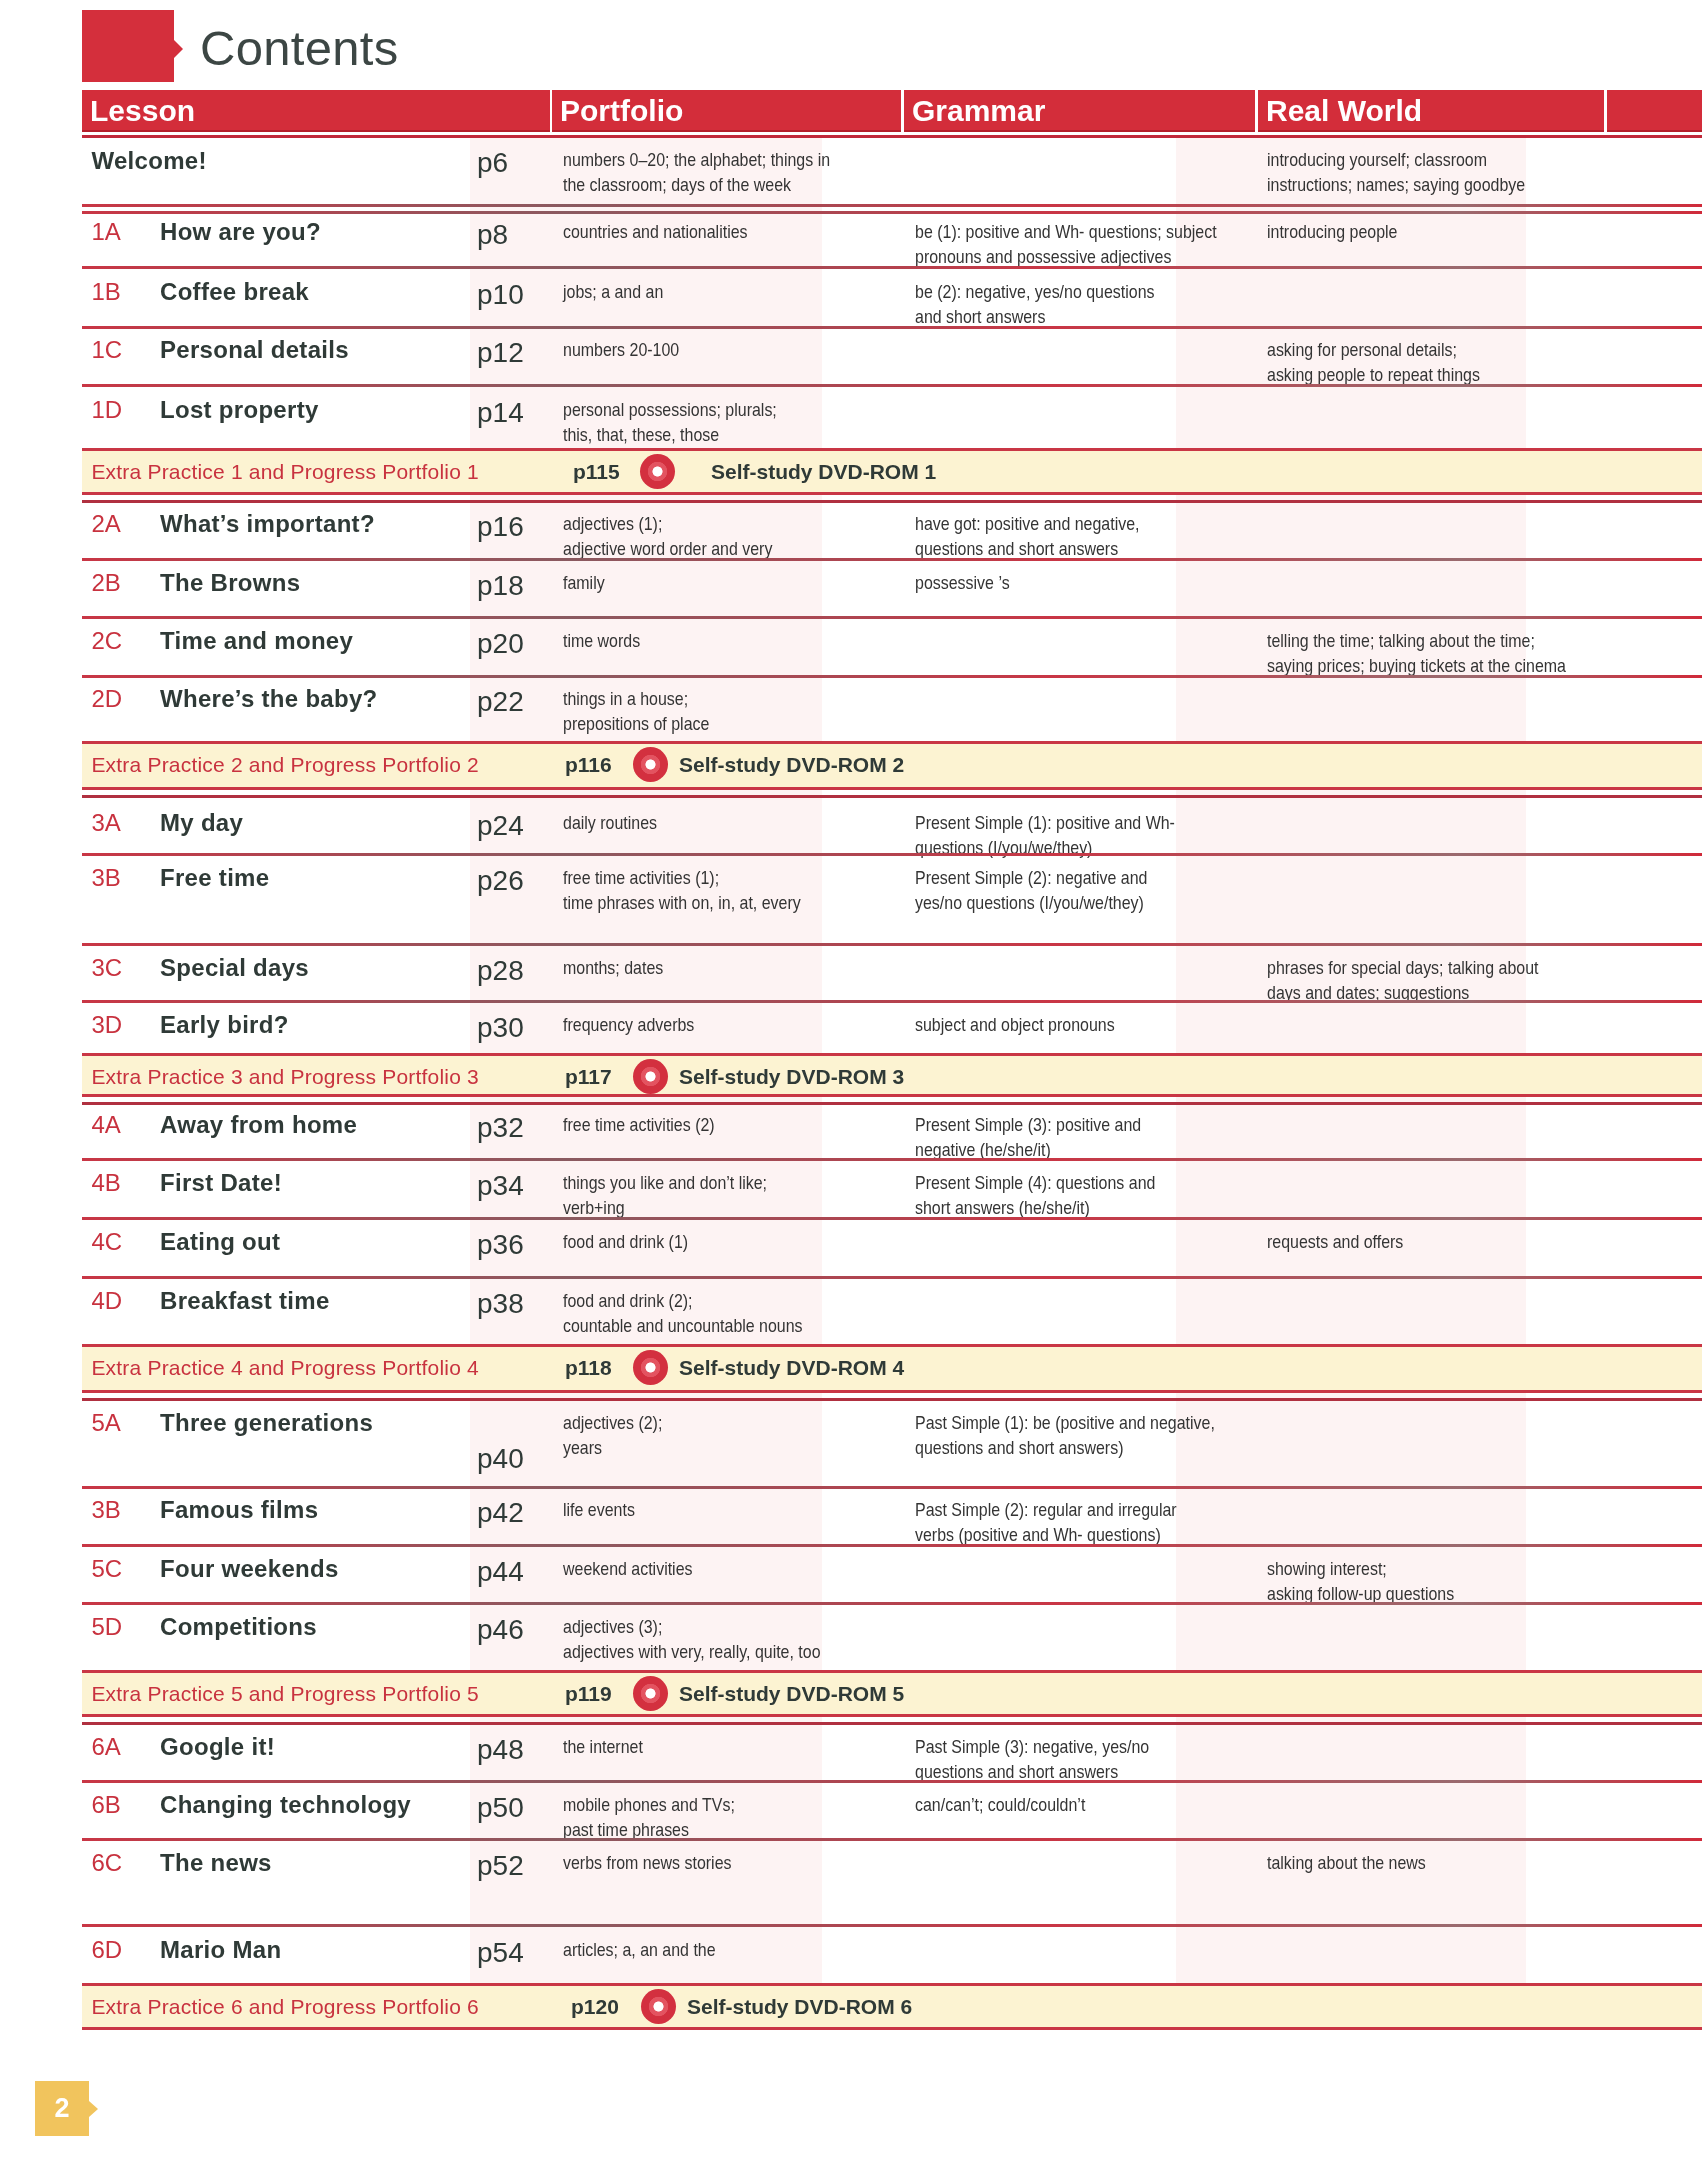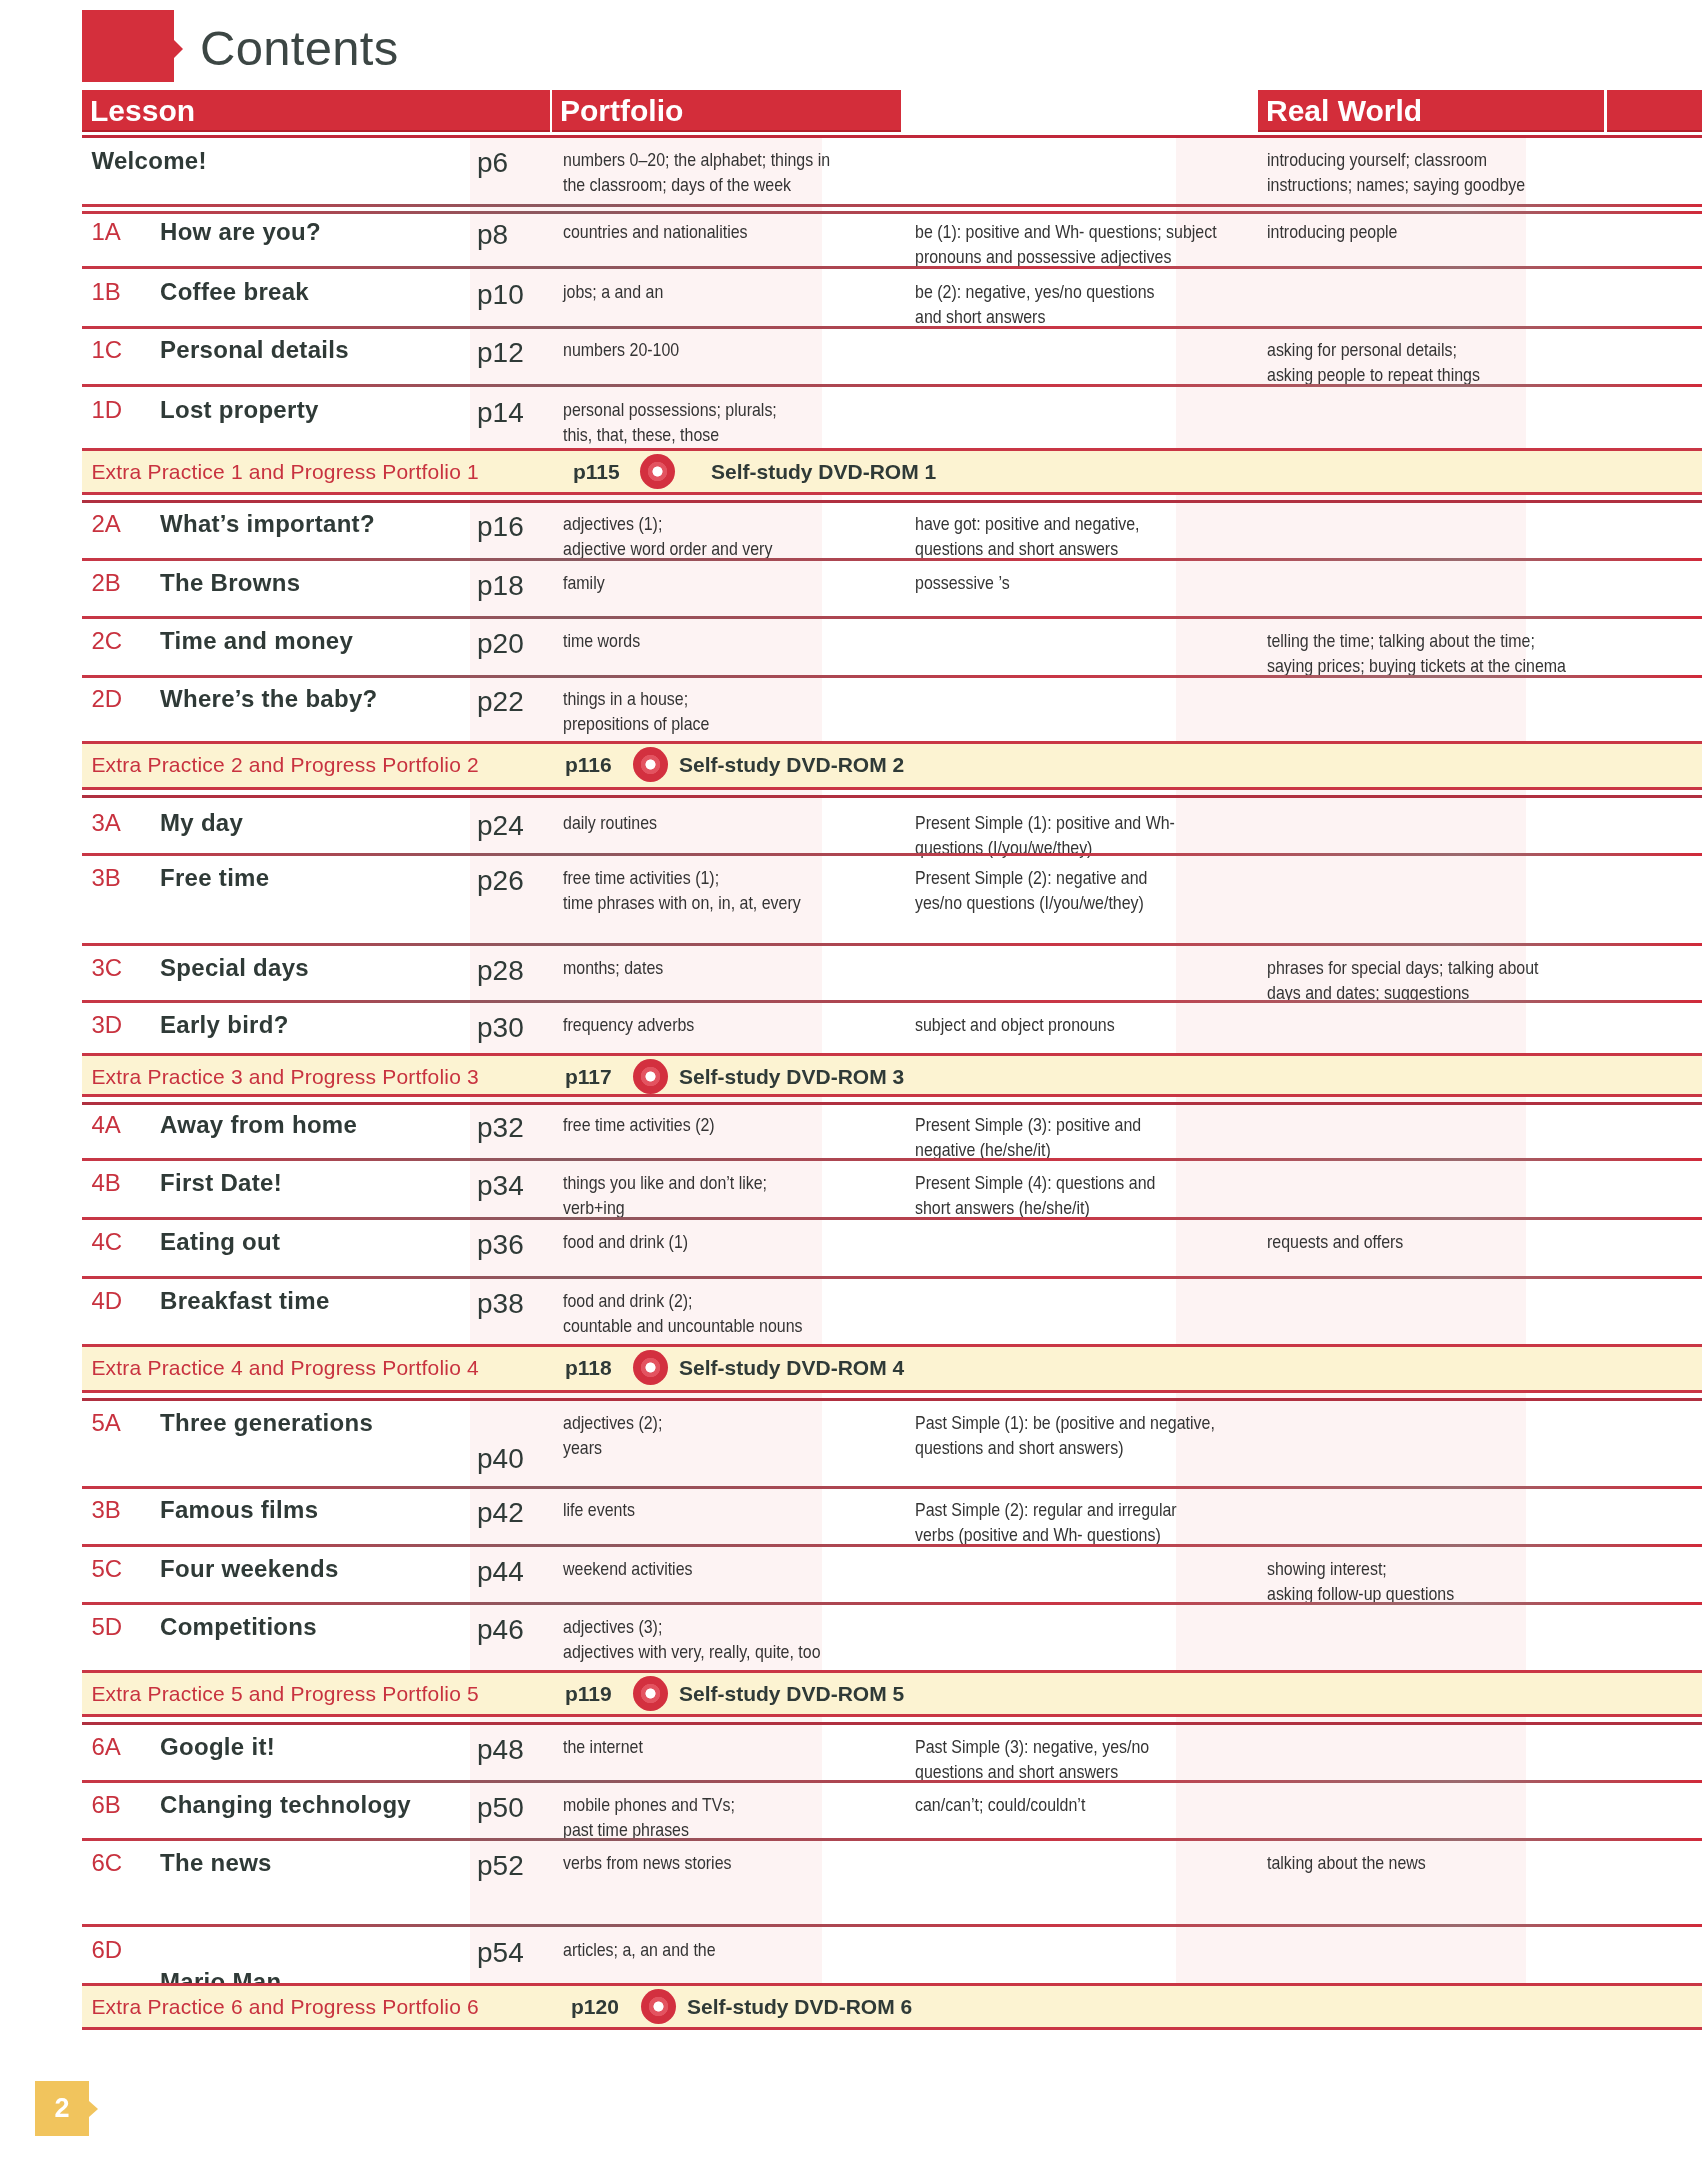--- a/index.html
+++ b/index.html
@@ -39,20 +39,21 @@
 
 <div class="title-block"></div>
 <div class="page-title">Contents</div>
 
 <div class="col-tint-v"></div>
 <div class="col-tint-r"></div>
 
 <div class="header">
   <div class="hcell" style="left:0;width:468px;">Lesson</div>
   <div class="hcell" style="left:470px;width:349px;">Portfolio</div>
+  <div class="hcell" style="left:822px;width:351px;">Grammar</div>
   <div class="hcell" style="left:1176px;width:346px;">Real World</div>
   <div class="hcell" style="left:1525px;width:95px;"></div>
 </div>
 <div class="hline" style="top:135px;"></div>
 
 <div id="rows">
     <div class="row" style="top:138px;height:69px;">
       <div class="welcome" style="top:9.4px;">Welcome!</div>
       <div class="page" style="top:9.4px;">p6</div>
       <div class="cell vcell" style="top:9.4px;">numbers 0–20; the alphabet; things in</div>
@@ -301,21 +302,21 @@
     <div class="row" style="top:1841px;height:86px;">
       <div class="code" style="top:8px;">6C</div>
       <div class="lname" style="top:8px;">The news</div>
       <div class="page" style="top:9.4px;">p52</div>
       <div class="cell vcell" style="top:9.4px;">verbs from news stories</div>
       <div class="cell rcell" style="top:9.4px;">talking about the news</div>
       <div class="sep"></div>
     </div>
     <div class="row" style="top:1928px;height:53px;">
       <div class="code" style="top:8px;">6D</div>
-      <div class="lname" style="top:8px;margin-top:32px;">Mario Man</div>
+      <div class="lname" style="top:8px;">Mario Man</div>
       <div class="page" style="top:9.4px;">p54</div>
       <div class="cell vcell" style="top:9.4px;">articles; a, an and the</div>
     </div>
     <div class="extra" style="top:1983px;height:47px;">
       <div class="topline"></div>
       <div class="ex-label" style="top:12px;">Extra Practice 6 and Progress Portfolio 6</div>
       <div class="ex-page" style="top:12px;left:489px;">p120</div>
       <div class="dvd" style="top:6px;left:559px;"></div>
       <div class="dvd-label" style="top:12px;left:605px;">Self-study DVD-ROM 6</div>
       <div class="botline"></div>

